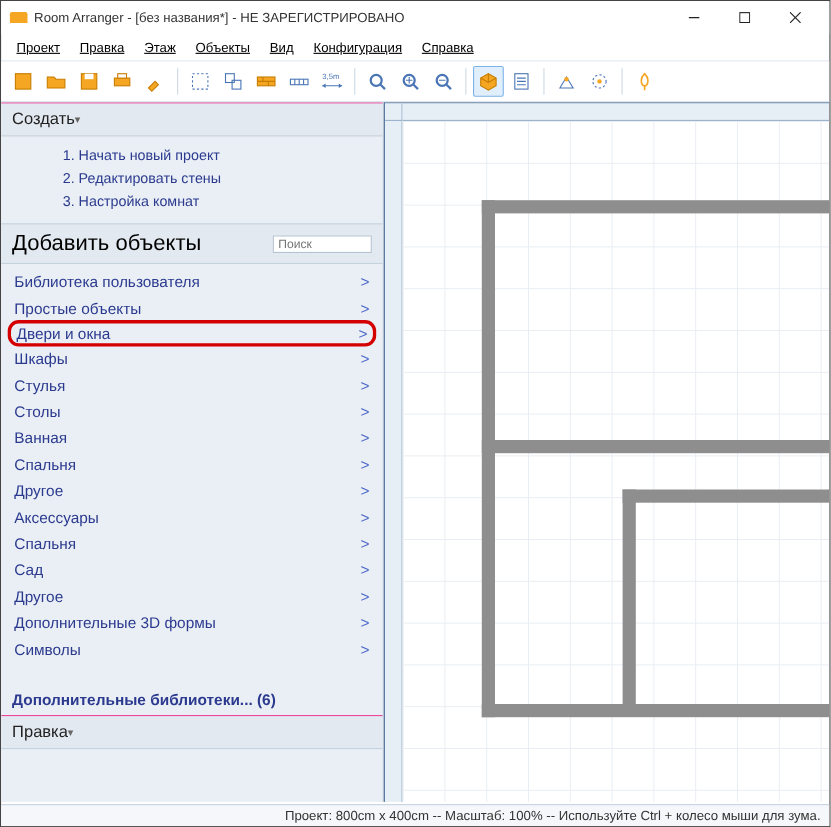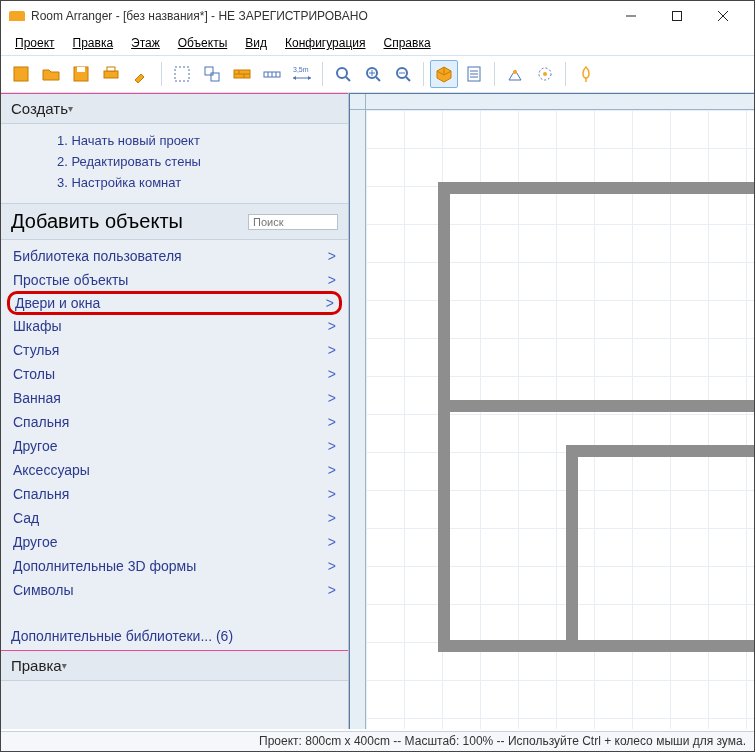--- a/index.html
+++ b/index.html
@@ -116,21 +116,21 @@
     border-bottom: 1px solid #c6d2de;
     background: #e3e9f0;
   }
   .add-header input {
     width: 90px;
     font-size: 11px;
     padding: 1px 4px;
     border: 1px solid #b5c3d1;
     background: #fff;
   }
-  .extra-lib { color:#2b3a8f; padding: 16px 10px 6px; font-size: 14px;}
+  .extra-lib { color:#2b3a8f; padding: 16px 10px 6px; font-size: 14px; font-weight: bold;}
   .canvas-area {
     flex: 1;
     position: relative;
     overflow: hidden;
     border-top: 1px solid #5a7ca3;
     border-left: 1px solid #5a7ca3;
   }
   .ruler-corner {
     position:absolute; left:0; top:0; width:16px; height:16px;
     background:#e6eef6; border-right:1px solid #9bb4cc; border-bottom:1px solid #9bb4cc;

